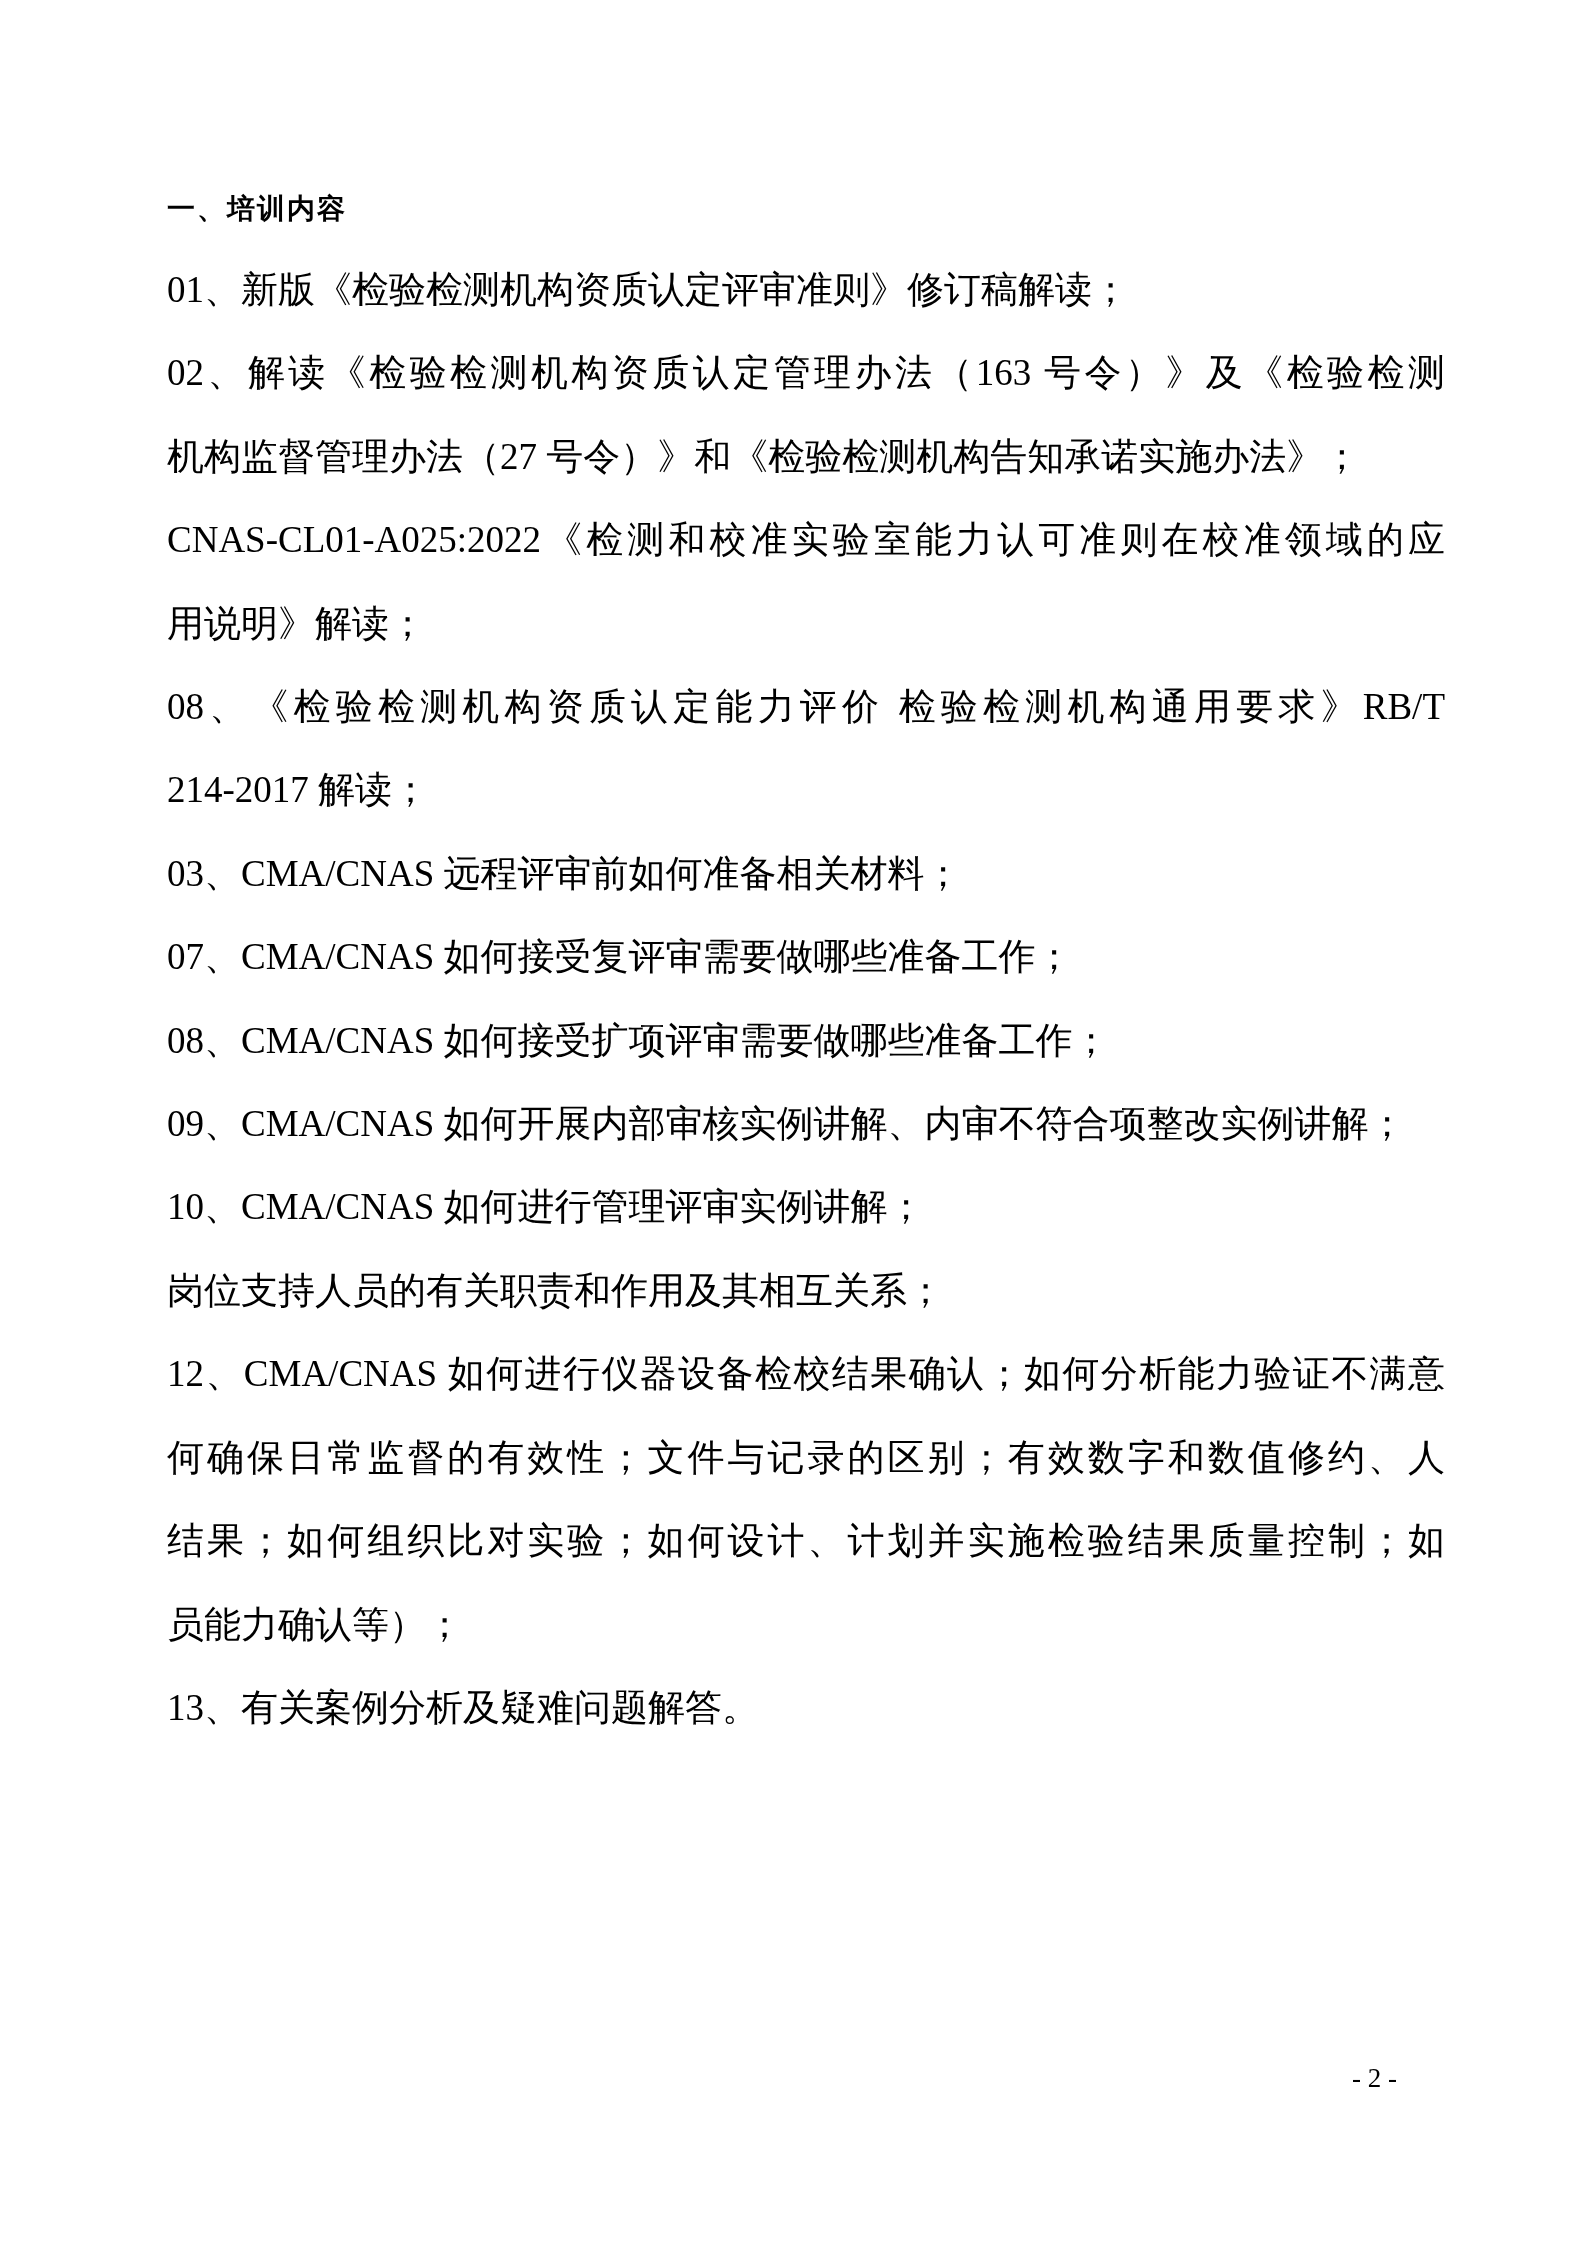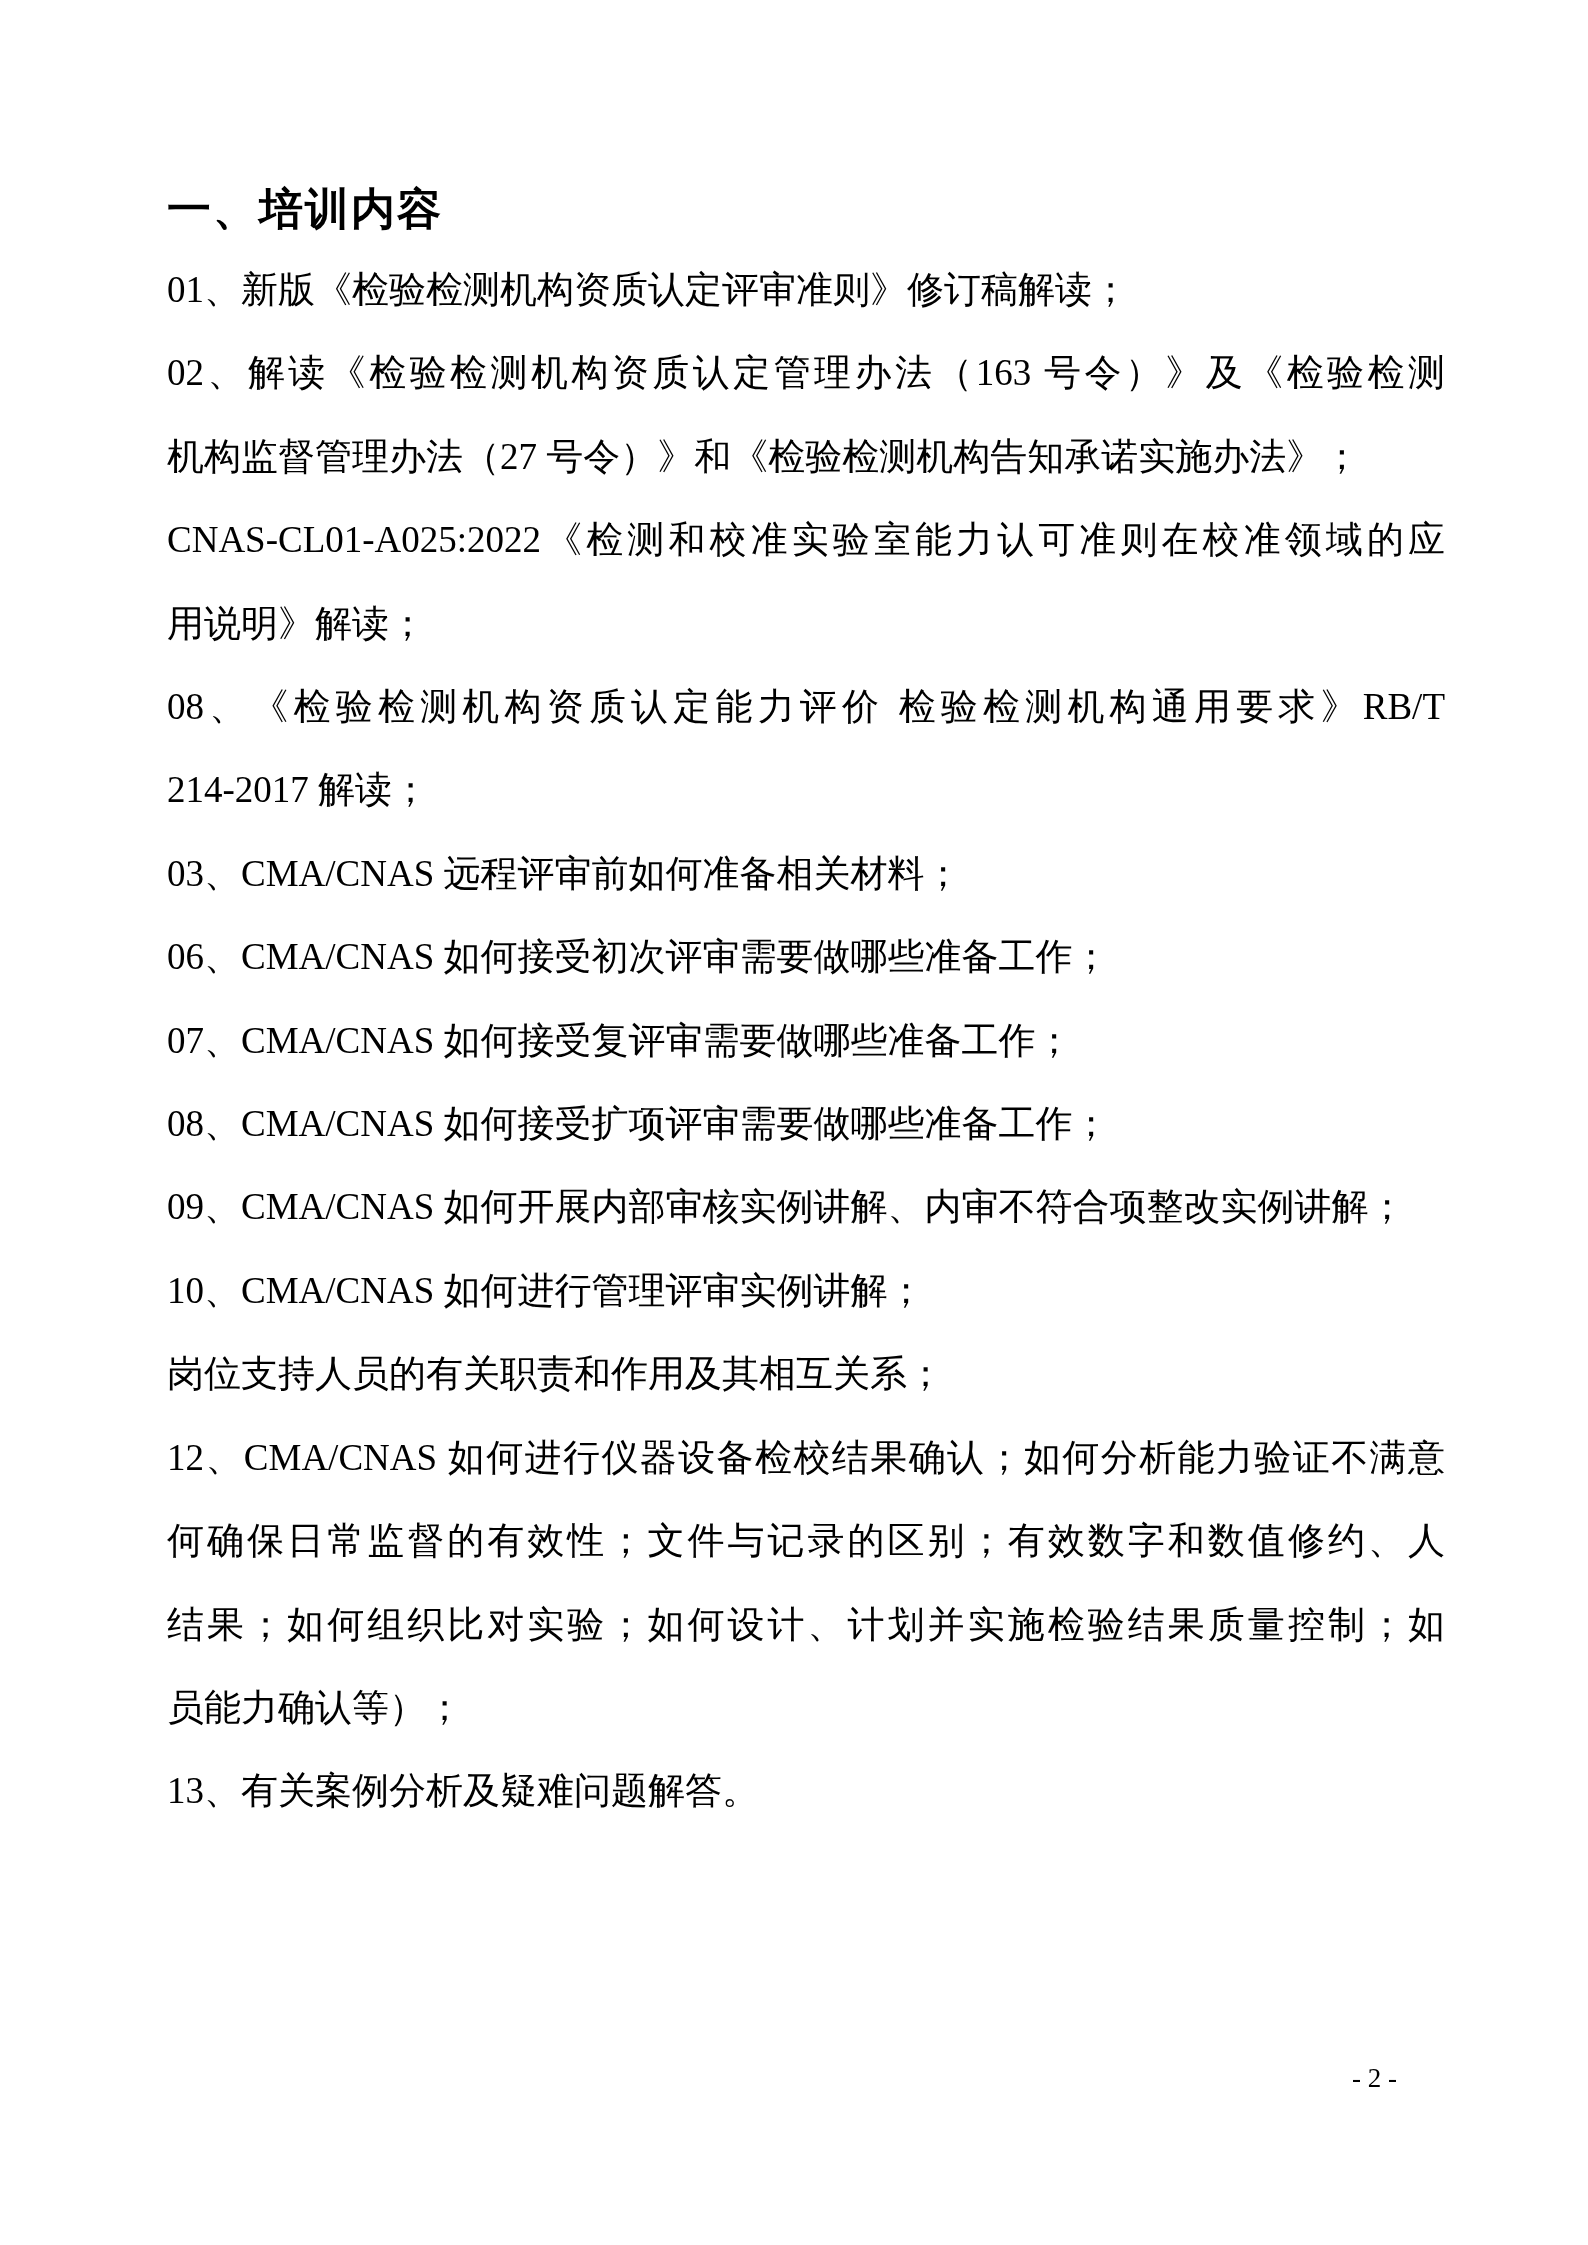--- a/index.html
+++ b/index.html
@@ -15,21 +15,21 @@
   }
   .content {
     position: absolute;
     top: 170px;
     left: 167px;
     width: 1278px;
   }
   .heading {
     font-family: "Liberation Sans", "DejaVu Sans", sans-serif;
     font-weight: 700;
-    font-size: 44px;
+    font-size: 28px;
     line-height: 78px;
     letter-spacing: 2px;
     color: #000000;
   }
   .line {
     font-size: 37px;
     line-height: 83.4px;
     white-space: nowrap;
     color: #000000;
   }
@@ -60,21 +60,20 @@
     <div class="line fill">02、解读《检验检测机构资质认定管理办法（163 号令）》及《检验检测</div>
     <div class="line">机构监督管理办法（27 号令）》和《检验检测机构告知承诺实施办法》；</div>
 
     <div class="line fill">CNAS-CL01-A025:2022《检测和校准实验室能力认可准则在校准领域的应</div>
     <div class="line">用说明》解读；</div>
 
     <div class="line fill">08、《检验检测机构资质认定能力评价 检验检测机构通用要求》RB/T</div>
     <div class="line">214-2017 解读；</div>
 
     <div class="line">03、CMA/CNAS 远程评审前如何准备相关材料；</div>
-    <div class="line">06、CMA/CNAS 如何接受初次评审需要做哪些准备工作；</div>
     <div class="line">07、CMA/CNAS 如何接受复评审需要做哪些准备工作；</div>
     <div class="line">08、CMA/CNAS 如何接受扩项评审需要做哪些准备工作；</div>
     <div class="line">09、CMA/CNAS 如何开展内部审核实例讲解、内审不符合项整改实例讲解；</div>
     <div class="line">10、CMA/CNAS 如何进行管理评审实例讲解；</div>
 
     <div class="line">岗位支持人员的有关职责和作用及其相互关系；</div>
 
     <div class="line fill">12、CMA/CNAS 如何进行仪器设备检校结果确认；如何分析能力验证不满意</div>
     <div class="line fill">何确保日常监督的有效性；文件与记录的区别；有效数字和数值修约、人</div>
     <div class="line fill">结果；如何组织比对实验；如何设计、计划并实施检验结果质量控制；如</div>

